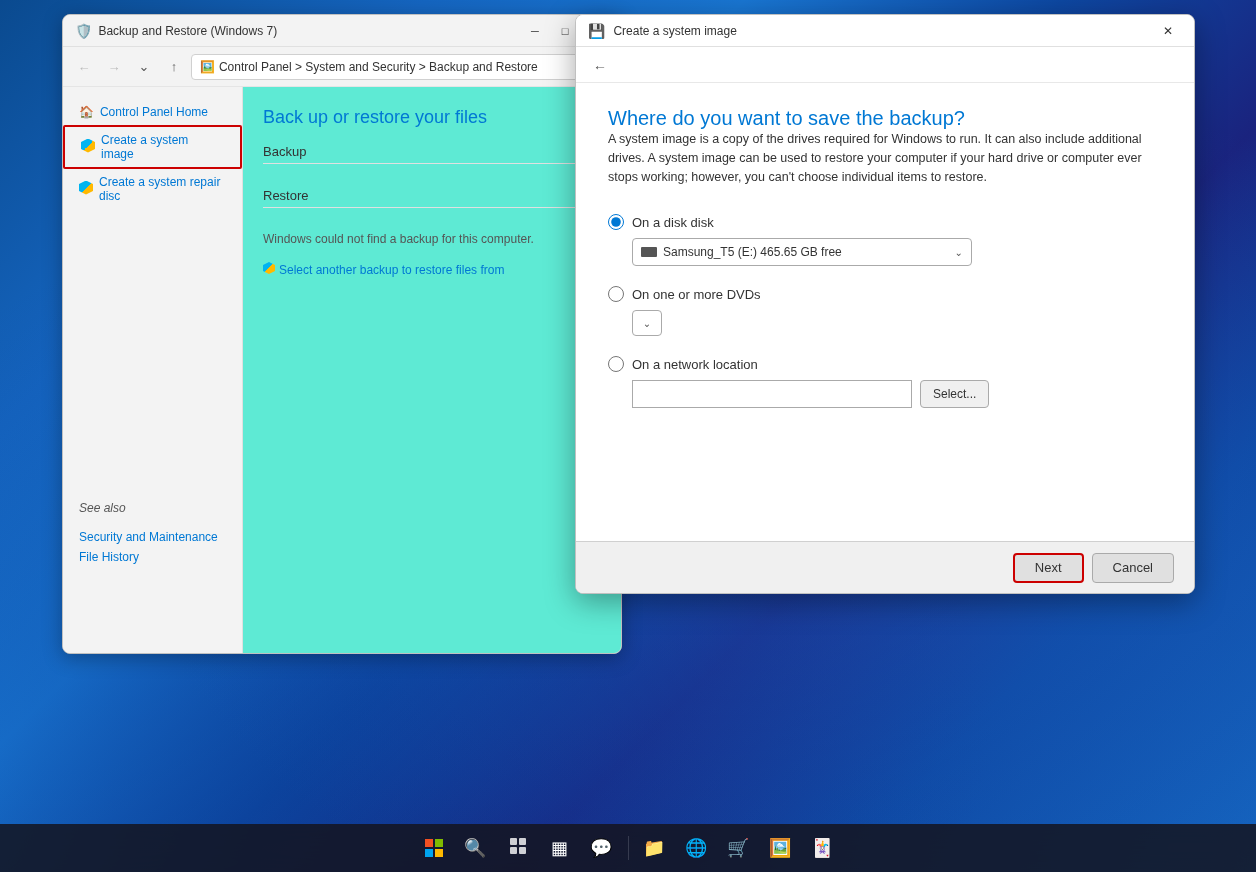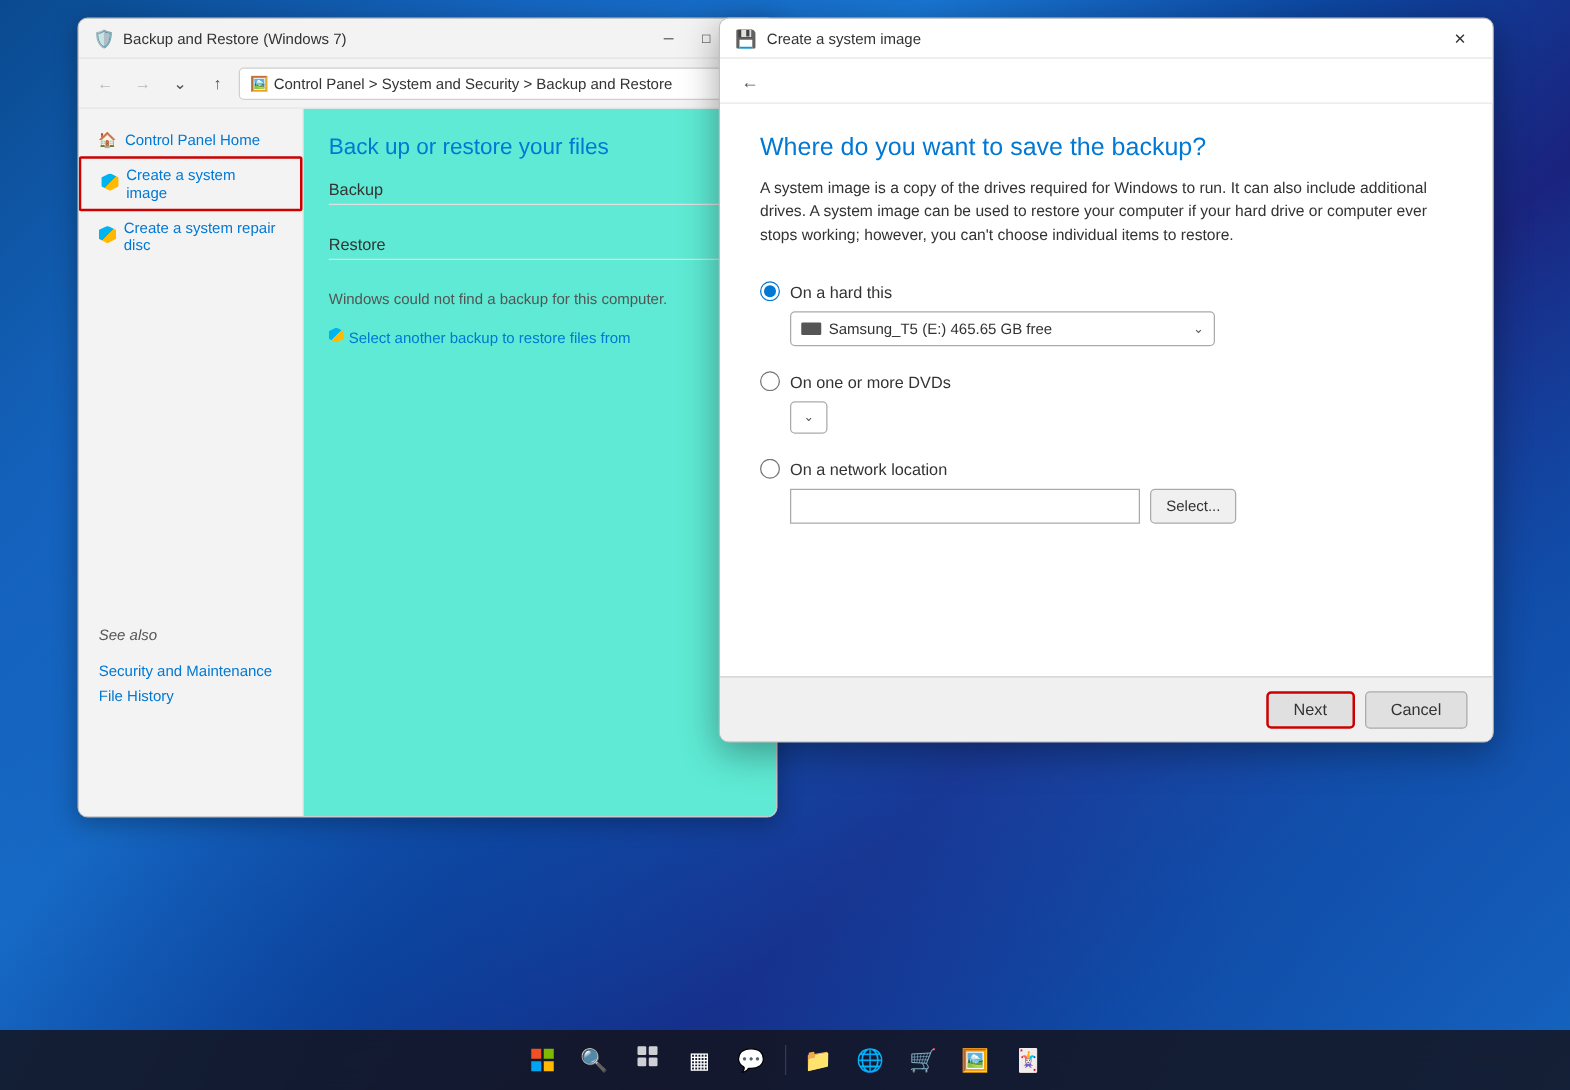--- a/index.html
+++ b/index.html
@@ -336,21 +336,21 @@
     .dialog-content {
       flex: 1;
       padding: 24px 32px;
       overflow-y: auto;
     }
 
     .dialog-heading {
       font-size: 20px;
       color: #0078d4;
       font-weight: 400;
-      margin-bottom: 11px;
+      margin-bottom: 0;
     }
 
     .dialog-description {
       font-size: 12.5px;
       color: #333;
       line-height: 1.5;
       margin-bottom: 28px;
     }
 
     
@@ -600,21 +600,21 @@
         <button class="back-btn">←</button>
       </div>
 
       <div class="dialog-content">
         <div class="dialog-heading">Where do you want to save the backup?</div>
         <div class="dialog-description">A system image is a copy of the drives required for Windows to run. It can also include additional drives. A system image can be used to restore your computer if your hard drive or computer ever stops working; however, you can't choose individual items to restore.</div>
 
         <div class="radio-option">
           <label class="radio-label">
             <input type="radio" class="radio-input" name="backup-location" checked="" style="">
-            <span>On a hard this</span>
+            <span>On a disk disk</span>
           </label>
           <div class="dropdown-row">
             <div class="drive-dropdown">
               <div class="drive-dropdown-text">
                 <div class="drive-icon"></div>
                 <span>Samsung_T5 (E:)  465.65 GB free</span>
               </div>
               <span class="chevron-down">⌄</span>
             </div>
           </div>

